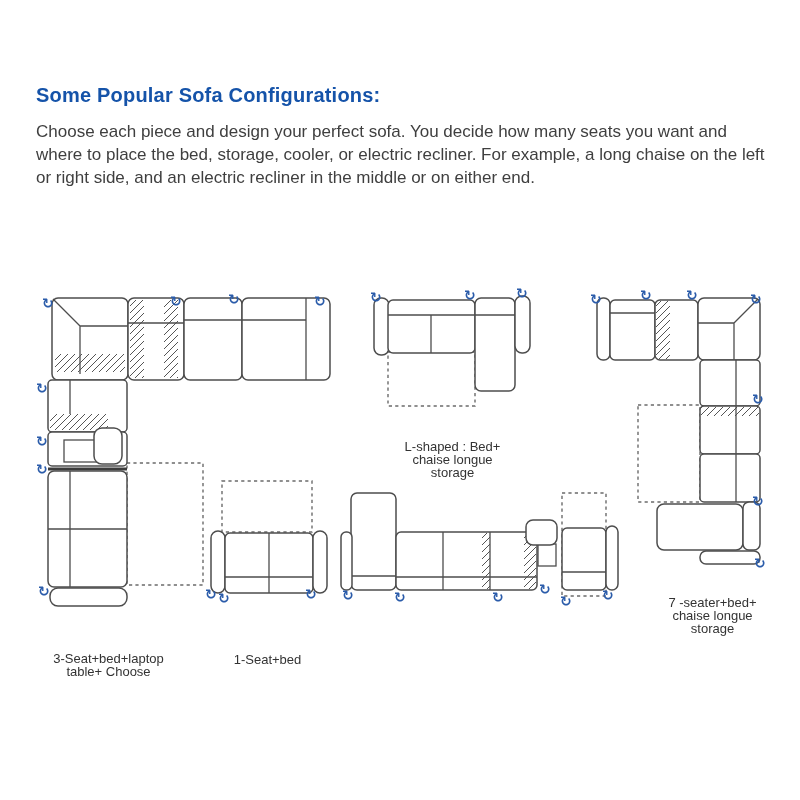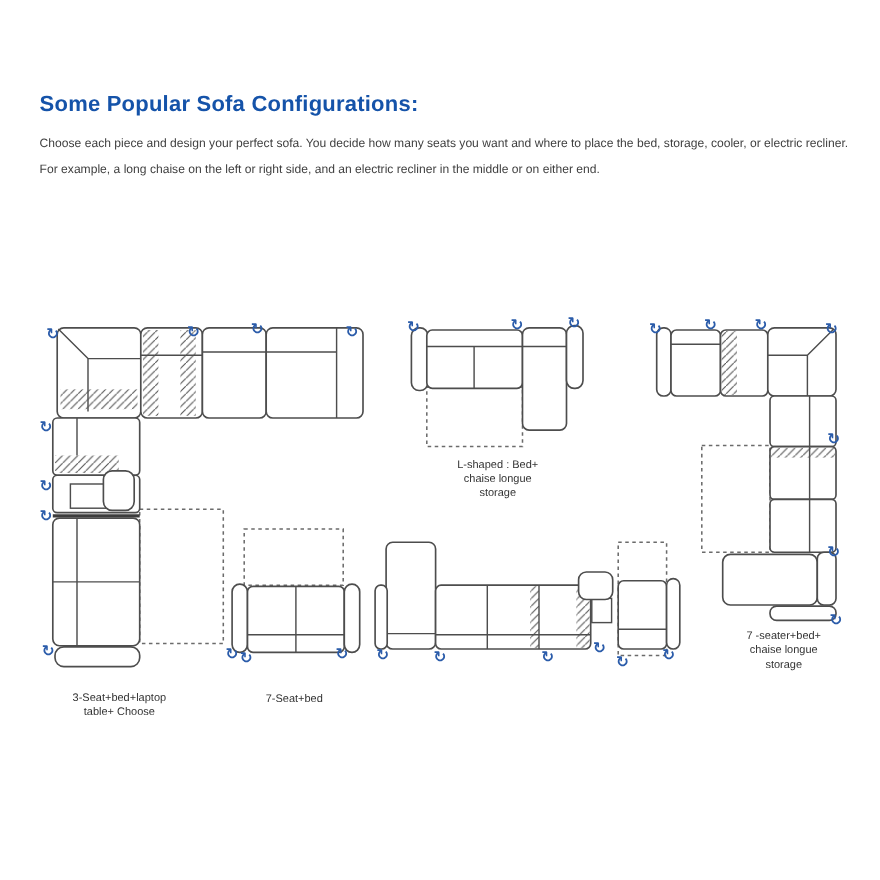--- a/index.html
+++ b/index.html
@@ -1,24 +1,24 @@
 <!DOCTYPE html>
 <html><head>
 <meta charset="utf-8">
 <style>
   html,body{margin:0;padding:0;background:#fff;}
   #canvas{position:relative;width:800px;height:800px;background:#fff;overflow:hidden;
           font-family:"Liberation Sans",sans-serif;padding-left:40px;}
   .heading{position:absolute;left:36px;top:84px;width:700px;
            font-size:20px;font-weight:bold;color:#1553a9;letter-spacing:.2px;}
   .desc{position:absolute;left:36px;top:120px;width:736px;
-        font-size:11px;line-height:23px;color:#3f3f3f;}
+        font-size:17px;line-height:23px;color:#3f3f3f;}
   .fig{position:absolute;}
   .fig svg{display:block;overflow:visible;}
-  .cap{position:absolute;text-align:center;color:#333;font-size:10px;line-height:13px;}
+  .cap{position:absolute;text-align:center;color:#333;font-size:13px;line-height:13px;margin-top:24px;}
   .cap div{white-space:nowrap;}
   
   .pc{fill:#fff;stroke:#4d4d4d;stroke-width:1.5;}
   .ln{fill:none;stroke:#4d4d4d;stroke-width:1.3;}
   .thick{fill:none;stroke:#3c3c3c;stroke-width:3;}
   .dash{fill:none;stroke:#6b6b6b;stroke-width:1.4;stroke-dasharray:3.2,3.2;}
   .ht{fill:url(#hatch);stroke:none;}
   .rot{fill:#2b5caa;font-size:14px;font-weight:bold;font-family:"DejaVu Sans",sans-serif;}
 </style>
 </head>
@@ -138,21 +138,21 @@
       </g>
       <g>
         <rect class="pc" x="108" y="56" width="14" height="62" rx="7"></rect>
       </g>
       <text class="rot" x="0" y="124">↻</text>
       <text class="rot" x="13" y="128">↻</text>
       <text class="rot" x="100" y="124">↻</text>
     </svg>
   </div>
   <div class="cap" style="left:205px;top:629px;width:125px">
-    <div>7-Seat+bed</div>
+    <div>1-Seat+bed</div>
   </div>
 
   <div class="fig" style="left:336px;top:488px">
     <svg width="292" height="124" viewBox="0 0 292 124">
       <g>
         <rect class="dash" x="226" y="5" width="44" height="103"></rect>
       </g>
       <g>
         <rect class="pc" x="15" y="5" width="45" height="97" rx="6"></rect>
         <path class="ln" d="M15,88 H60"></path>

